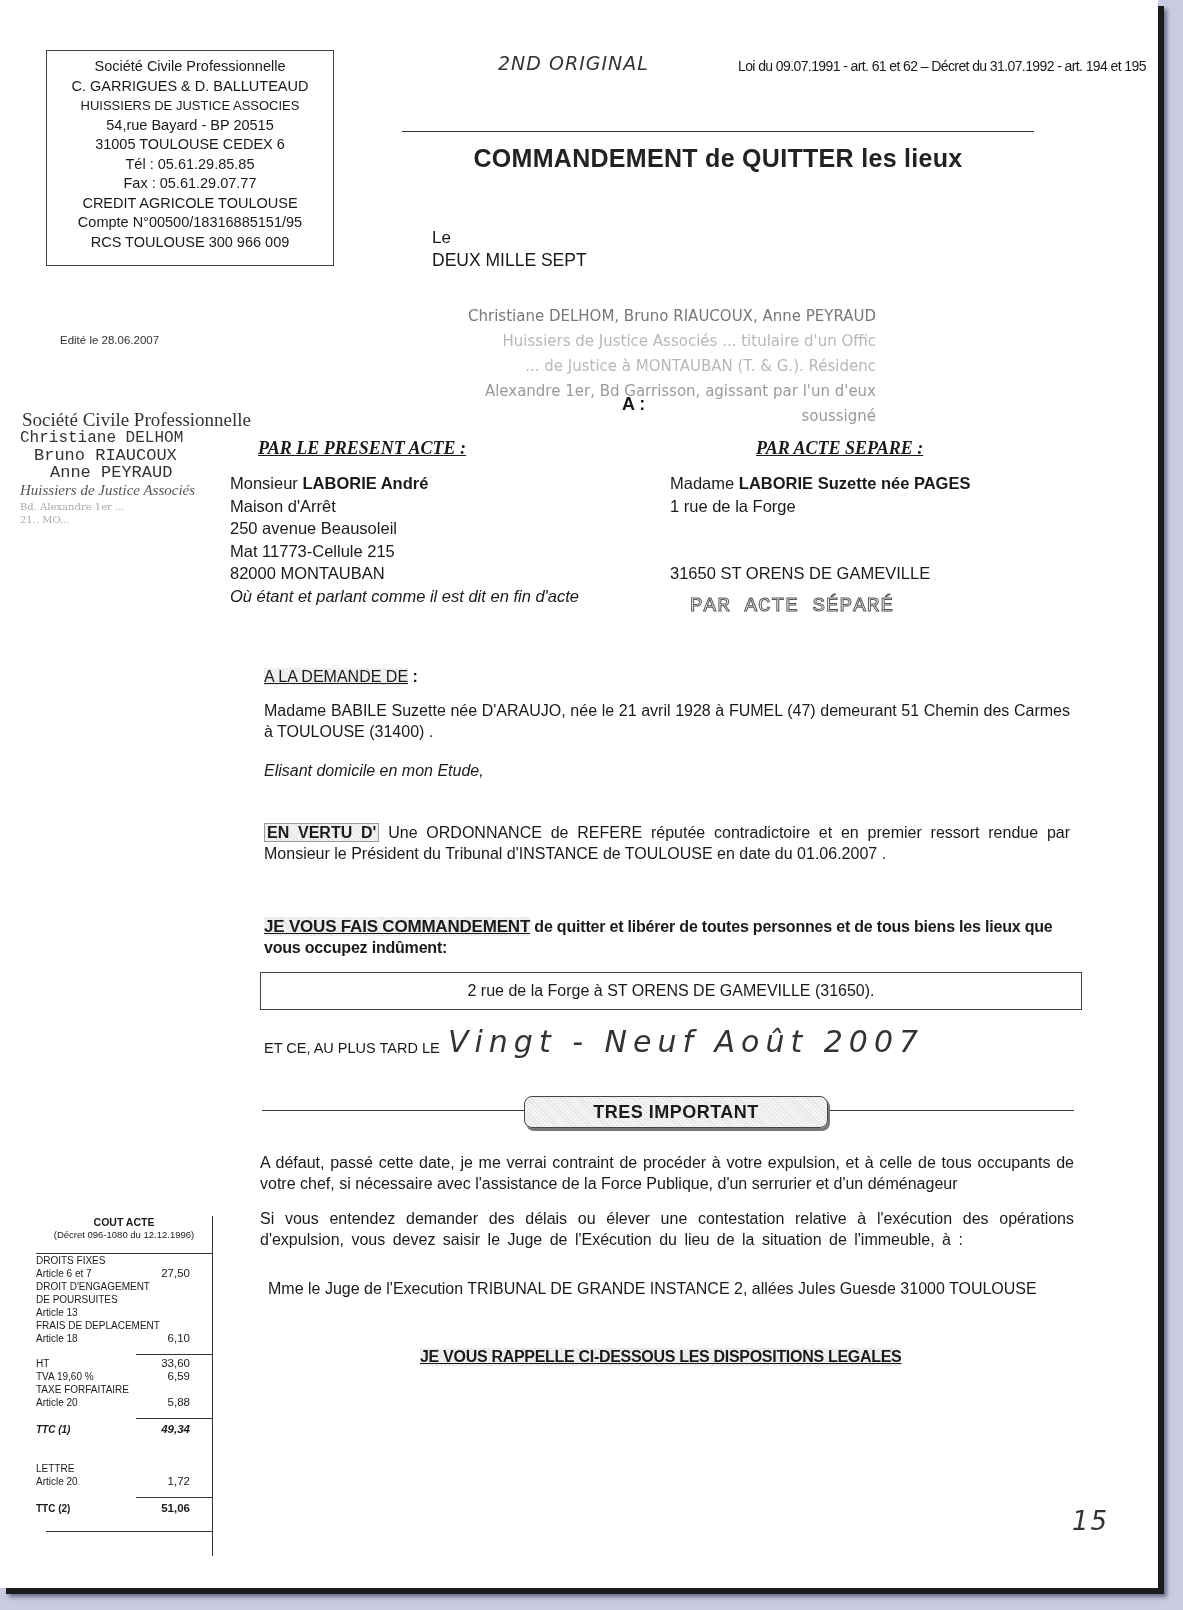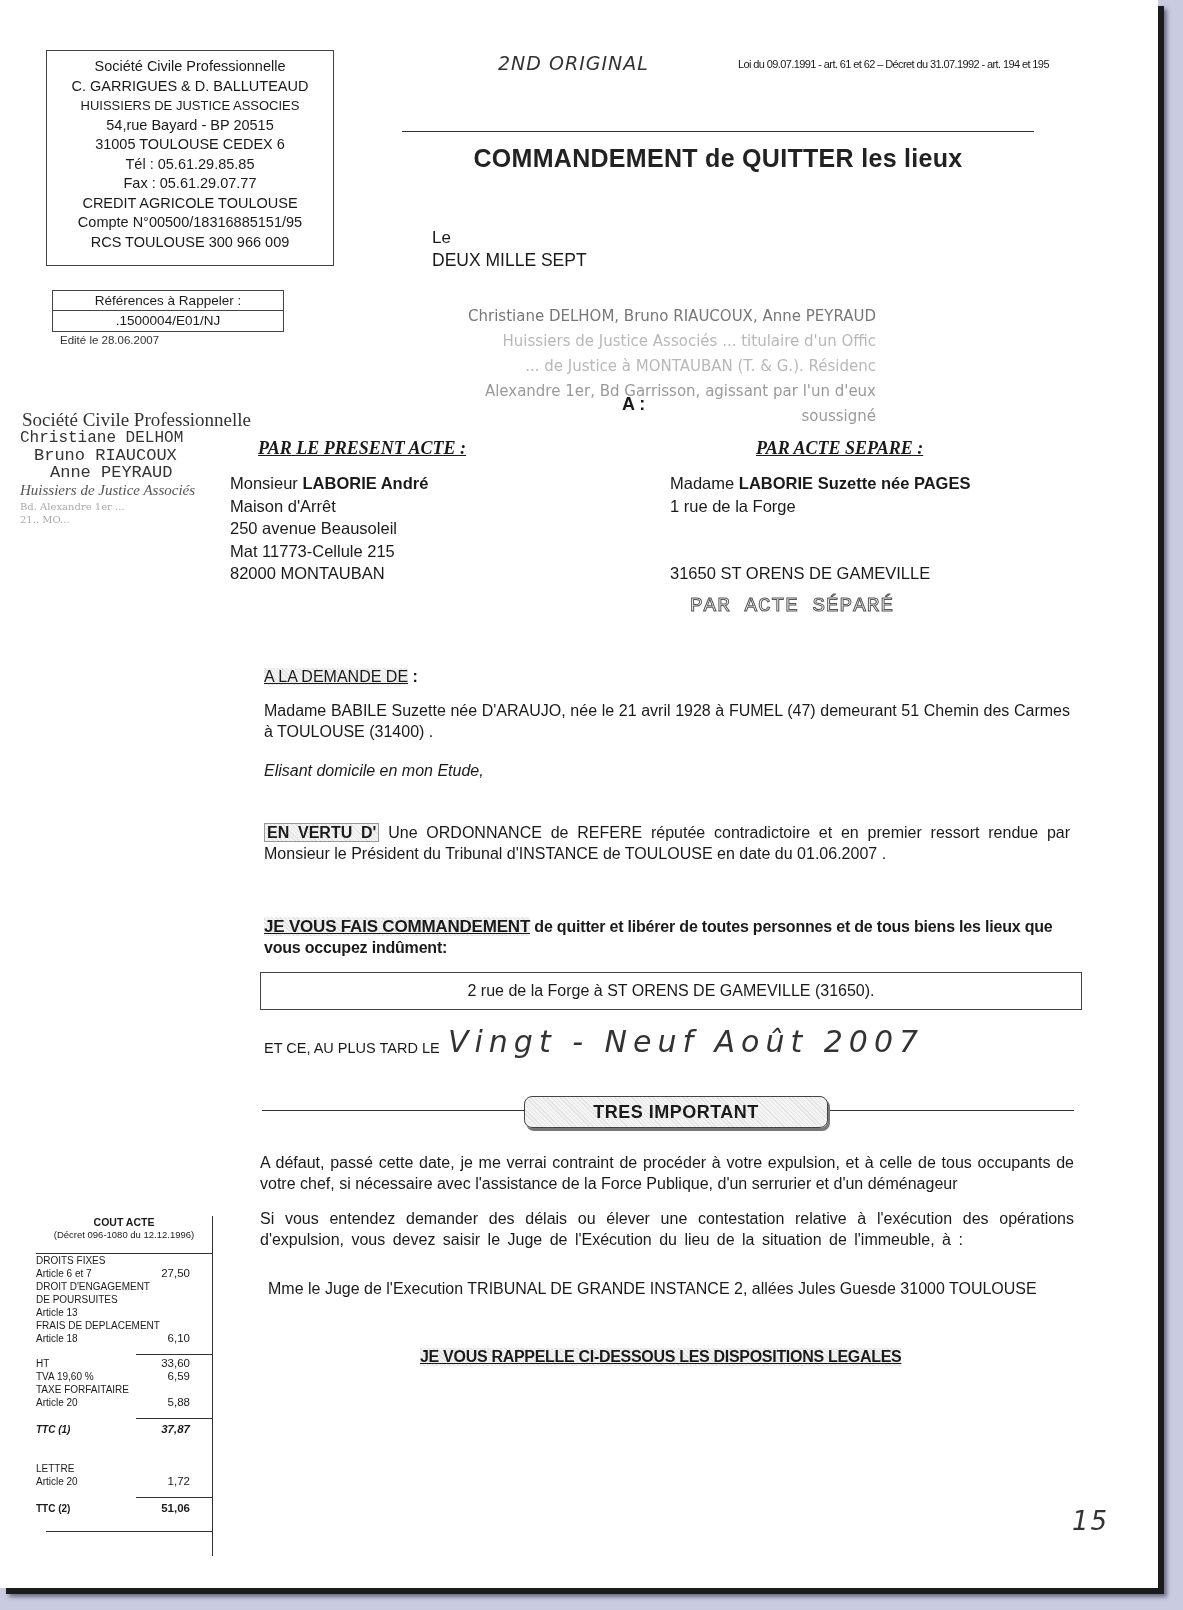--- a/index.html
+++ b/index.html
@@ -31,28 +31,24 @@
     <div style="font-variant:small-caps;font-size:13px;">HUISSIERS DE JUSTICE ASSOCIES</div>
     <div>54,rue Bayard - BP 20515</div>
     <div>31005 TOULOUSE CEDEX 6</div>
     <div>Tél : 05.61.29.85.85</div>
     <div>Fax : 05.61.29.07.77</div>
     <div>CREDIT AGRICOLE TOULOUSE</div>
     <div>Compte N°00500/18316885151/95</div>
     <div>RCS TOULOUSE 300 966 009</div>
   </div>
 
-  <div class="box c" style="left:52px;top:290px;width:230px;height:40px;font-size:13.5px;line-height:19px;border-width:1.3px;">
-    <div style="border-bottom:1.3px solid #444;">Références à Rappeler :</div>
-    <div>.1500004/E01/NJ</div>
-  </div>
   <div class="abs" style="left:60px;top:334px;font-size:11.5px;color:#333;">Edité le 28.06.2007</div>
 
   <div class="abs hand" style="left:498px;top:52px;font-size:19px;letter-spacing:1px;font-weight:normal;">2ND ORIGINAL</div>
-  <div class="abs" style="left:738px;top:58px;font-size:11px;letter-spacing:-0.6px;text-align:right;">Loi du 09.07.1991 - art. 61 et 62 – Décret du 31.07.1992 - art. 194 et 195</div>
+  <div class="abs" style="left:738px;top:58px;font-size:14px;letter-spacing:-0.6px;text-align:right;">Loi du 09.07.1991 - art. 61 et 62 – Décret du 31.07.1992 - art. 194 et 195</div>
 
   <div class="hr" style="left:402px;top:131px;width:632px;"></div>
   <div class="abs c" style="left:402px;top:144px;width:632px;font-size:25px;font-weight:bold;letter-spacing:0.3px;color:#222;">COMMANDEMENT de QUITTER les lieux</div>
 
   <div class="abs" style="left:432px;top:228px;font-size:17px;">Le</div>
   <div class="abs" style="left:432px;top:250px;font-size:17.5px;">DEUX MILLE SEPT</div>
 
   <div class="abs ghost" style="left:428px;top:304px;width:448px;font-size:15px;line-height:25px;text-align:right;font-family:'DejaVu Sans',sans-serif;">
     <div style="color:#777;">Christiane DELHOM, Bruno RIAUCOUX, Anne PEYRAUD</div>
     <div class="faint">Huissiers de Justice Associés ... titulaire d'un Offic</div>
@@ -73,20 +69,21 @@
 
   <div class="abs serif-it" style="left:258px;top:438px;">PAR LE PRESENT ACTE :</div>
   <div class="abs serif-it" style="left:756px;top:438px;">PAR ACTE SEPARE :</div>
 
   <div class="abs" style="left:230px;top:472px;font-size:16.5px;line-height:22.5px;">
     <div><span>Monsieur</span> <b>LABORIE André</b></div>
     <div>Maison d'Arrêt</div>
     <div>250 avenue Beausoleil</div>
     <div>Mat 11773-Cellule 215</div>
     <div>82000 MONTAUBAN</div>
+    <div style="font-style:italic;">Où étant et parlant comme il est dit en fin d'acte</div>
   </div>
 
   <div class="abs" style="left:670px;top:472px;font-size:16.5px;line-height:22.5px;">
     <div><span>Madame</span> <b>LABORIE Suzette née PAGES</b></div>
     <div>1 rue de la Forge</div>
     <div style="height:45px;"></div>
     <div>31650 ST ORENS DE GAMEVILLE</div>
   </div>
   <div class="abs" style="left:690px;top:594px;font-family:'Liberation Mono',monospace;font-size:21px;letter-spacing:1px;color:#fff;-webkit-text-stroke:1px #555;">PAR ACTE SÉPARÉ</div>
 
@@ -128,21 +125,21 @@
       <div style="position:relative;"><span>DE POURSUITES</span></div>
       <div style="position:relative;"><span>Article 13</span></div>
       <div style="position:relative;"><span>FRAIS DE DEPLACEMENT</span></div>
       <div style="position:relative;height:18px;"><span>Article 18</span><span class="v">6,10</span></div>
       <div style="margin:4px 0 0 100px;border-top:1.5px solid #333;"></div>
       <div style="position:relative;margin-top:2px;"><span>HT</span><span class="v">33,60</span></div>
       <div style="position:relative;"><span>TVA 19,60 %</span><span class="v">6,59</span></div>
       <div style="position:relative;"><span>TAXE FORFAITAIRE</span></div>
       <div style="position:relative;height:18px;"><span>Article 20</span><span class="v">5,88</span></div>
       <div style="margin:4px 0 0 100px;border-top:1.5px solid #333;"></div>
-      <div style="position:relative;margin-top:4px;font-weight:bold;font-style:italic;"><span>TTC (1)</span><span class="v">37,87</span></div>
+      <div style="position:relative;margin-top:4px;font-weight:bold;font-style:italic;"><span>TTC (1)</span><span class="v">49,34</span></div>
       <div style="height:26px;"></div>
       <div style="position:relative;"><span>LETTRE</span></div>
       <div style="position:relative;height:18px;"><span>Article 20</span><span class="v">1,72</span></div>
       <div style="margin:4px 0 0 100px;border-top:1.5px solid #333;"></div>
       <div style="position:relative;margin-top:4px;font-weight:bold;"><span>TTC (2)</span><span class="v">51,06</span></div>
       <div style="margin:16px 0 0 10px;border-top:1.5px solid #333;"></div>
     </div>
   </div>
 
   <div class="abs hand" style="left:1072px;top:1506px;font-size:26px;">15</div>

